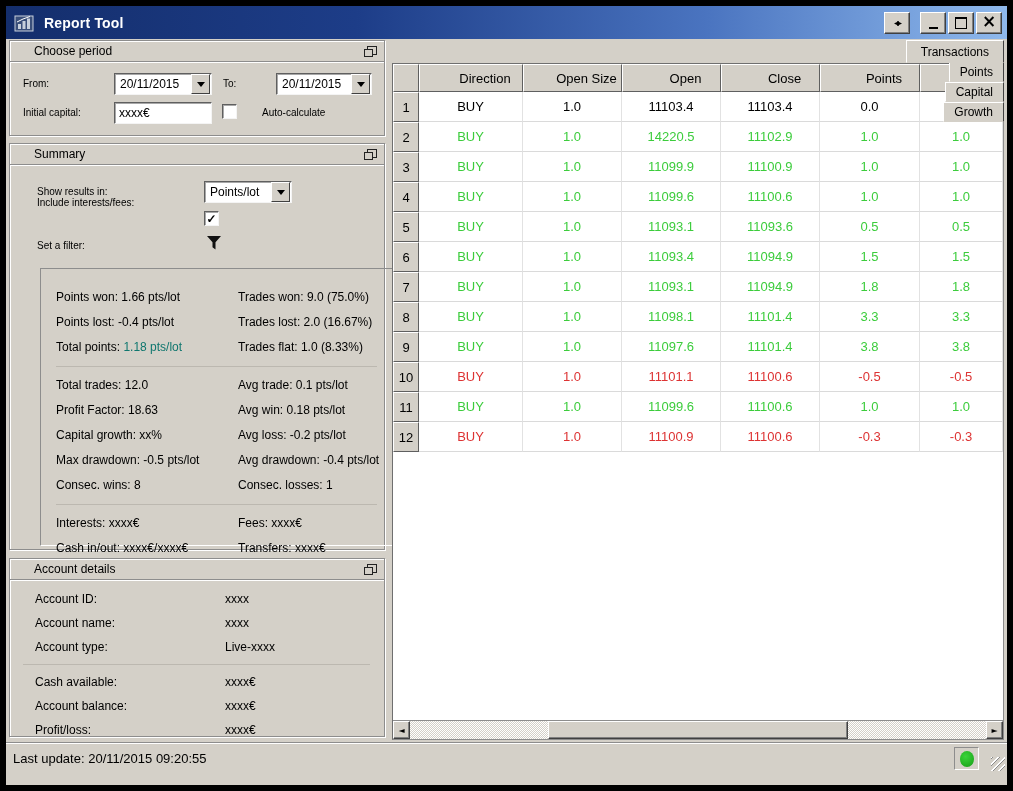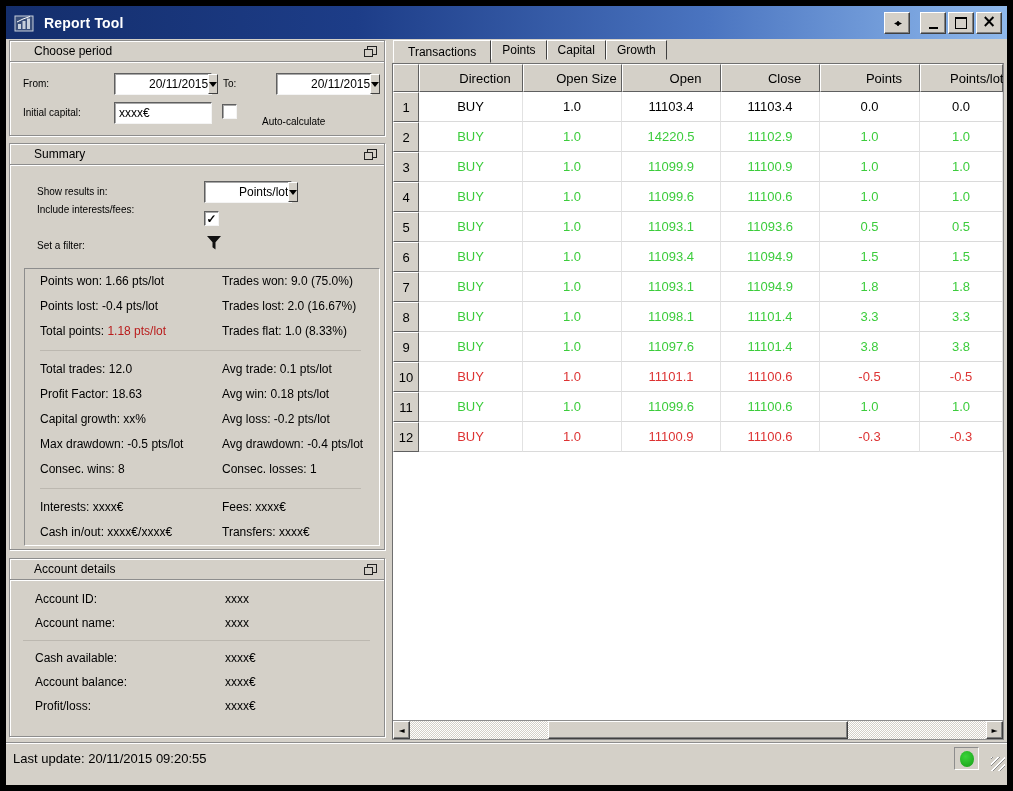--- a/index.html
+++ b/index.html
@@ -44,51 +44,51 @@
   .float-ico{position:absolute;right:7px;top:5px;width:8px;height:7px;border:1px solid #222;background:#d4d0c8;}
   .float-ico::before{content:"";position:absolute;left:-4px;top:2px;width:7px;height:6px;
     border:1px solid #222;background:#d4d0c8;}
 
   
   .p-period{height:96px;}
   .f-label{position:absolute;font-size:10px;}
   .combo{position:absolute;height:22px;background:#fff;box-sizing:border-box;
     border:1px solid;border-color:#5f5f5f #f4f4f4 #f4f4f4 #5f5f5f;box-shadow:inset 1px 1px 0 #a8a8a8;
     display:flex;align-items:center;}
-  .combo-text{flex:1;padding-left:16px;font-size:12px;margin-left:18px;}
+  .combo-text{flex:1;padding-left:5px;font-size:12px;}
   .combo-btn{width:17px;height:18px;margin-right:1px;background:#d4d0c8;
     border:1px solid;border-color:#fff #404040 #404040 #fff;
     display:flex;align-items:center;justify-content:center;}
   .arr-down{width:0;height:0;border-left:4px solid transparent;border-right:4px solid transparent;
     border-top:5px solid #000;}
   .tinput{position:absolute;height:22px;background:#fff;box-sizing:border-box;
     border:1px solid;border-color:#5f5f5f #f4f4f4 #f4f4f4 #5f5f5f;box-shadow:inset 1px 1px 0 #a8a8a8;
     display:flex;align-items:center;padding-left:4px;font-size:12px;}
   .checkbox{position:absolute;width:15px;height:15px;background:#fff;box-sizing:border-box;
     border:1px solid;border-color:#5f5f5f #f4f4f4 #f4f4f4 #5f5f5f;box-shadow:inset 1px 1px 0 #a8a8a8;
     display:flex;align-items:center;justify-content:center;font-size:12px;font-weight:bold;line-height:1;}
 
   
   .p-summary{height:407px;}
-  .stats-box{position:absolute;left:14px;top:124px;width:356px;height:278px;box-sizing:border-box;
-    border:1px solid;border-color:#8d8d8d #ffffff #ffffff #8d8d8d;padding:0 0 0 15px;}
+  .stats-box{position:absolute;left:30px;top:124px;width:356px;height:278px;box-sizing:border-box;
+    border:1px solid;border-color:#8d8d8d #ffffff #ffffff #8d8d8d;padding:16px 0 0 15px;}
   .srow{height:25px;line-height:25px;display:flex;}
   .scol-l{width:182px;}
   .scol-r{flex:1;}
   .ssep{height:0;border-top:1px solid #bcb8b0;margin:6px 18px 6px 0;}
-  .val-green{color:#b91c1c;}
+  .val-green{color:#0f766e;}
 
   
   .p-account{height:179px;margin-top:8px;}
   .arow{height:24px;line-height:24px;display:flex;padding-left:25px;}
   .a-label{width:190px;}
   .asep{height:0;border-top:1px solid #bcb8b0;margin:5px 14px 5px 13px;}
 
   
-  .tabs{height:23px;display:flex;align-items:flex-start;position:relative;z-index:2;padding-left:1px;margin-top:1px;}
+  .tabs{height:23px;display:flex;align-items:flex-end;position:relative;z-index:2;padding-left:1px;margin-top:1px;flex-direction:column;}
   .tab{box-sizing:border-box;background:#d4d0c8;text-align:center;font-size:12px;cursor:default;
     border:1px solid;border-color:#ffffff #404040 transparent #ffffff;
     height:20px;line-height:19px;padding:0 10px;}
   .tab.active{height:23px;line-height:22px;margin-bottom:-1px;position:relative;z-index:3;padding:0 14px;}
   .frame{flex:1;position:relative;background:#fff;margin-bottom:2px;
     border:1px solid;border-color:#6f6f6f #8d8d8d #8d8d8d #6f6f6f;box-sizing:border-box;overflow:hidden;}
   table.tbl{border-collapse:separate;border-spacing:0;table-layout:fixed;width:100%;}
   .hdrcell,.rownum{background:#d4d0c8;box-sizing:border-box;font-size:13px;font-weight:normal;text-align:center;
     border-top:1px solid #ffffff;border-left:1px solid #ffffff;
     border-right:1px solid #5f5f5f;border-bottom:1px solid #5f5f5f;}
@@ -181,36 +181,36 @@
           <span class="combo-text">20/11/2015</span>
           <span class="combo-btn">
               <span class="arr-down"></span>
             </span>
         </div>
         <span class="f-label" style="left:13px;top:66px;">Initial capital:</span>
         <div class="tinput" style="left:104px;top:61px;width:98px;">
           <span>xxxx€</span>
         </div>
         <span class="checkbox" style="left:212px;top:63px;"></span>
-        <span class="f-label" style="left:252px;top:75px;">Auto-calculate</span>
+        <span class="f-label" style="left:252px;top:66px;">Auto-calculate</span>
       </div>
 
       <div class="panel p-summary" style="margin-top:7px;">
         <div class="panel-hd">Summary</div>
         <span class="float-ico"></span>
         <div class="panel-hr"></div>
 
         <span class="f-label" style="left:27px;top:42px;">Show results in:</span>
         <div class="combo" style="left:194px;top:37px;width:88px;">
           <span class="combo-text">Points/lot</span>
           <span class="combo-btn">
               <span class="arr-down"></span>
             </span>
         </div>
-        <span class="f-label" style="left:27px;top:60px;">Include interests/fees:</span>
+        <span class="f-label" style="left:27px;top:53px;">Include interests/fees:</span>
         <span class="checkbox" style="left:194px;top:67px;">
           <span>✓</span>
         </span>
         <span class="f-label" style="left:27px;top:96px;">Set a filter:</span>
         <svg class="filter-ico" style="left:196px;top:91px;width:16px;height:16px;" viewBox="0 0 16 16">
           <path d="M1 1 H15 L9.5 7.2 V14.5 L6.5 12.2 V7.2 Z" fill="#111"></path>
         </svg>
 
         <div class="stats-box">
           <div class="srow">
@@ -263,20 +263,24 @@
         <span class="float-ico"></span>
         <div class="panel-hr"></div>
         <div style="height:6px;"></div>
         <div class="arow">
           <span class="a-label">Account ID:</span>
           <span>xxxx</span>
         </div>
         <div class="arow">
           <span class="a-label">Account name:</span>
           <span>xxxx</span>
+        </div>
+        <div class="arow">
+          <span class="a-label">Account type:</span>
+          <span>Live-xxxx</span>
         </div>
         <div class="asep"></div>
         <div class="arow">
           <span class="a-label">Cash available:</span>
           <span>xxxx€</span>
         </div>
         <div class="arow">
           <span class="a-label">Account balance:</span>
           <span>xxxx€</span>
         </div>

